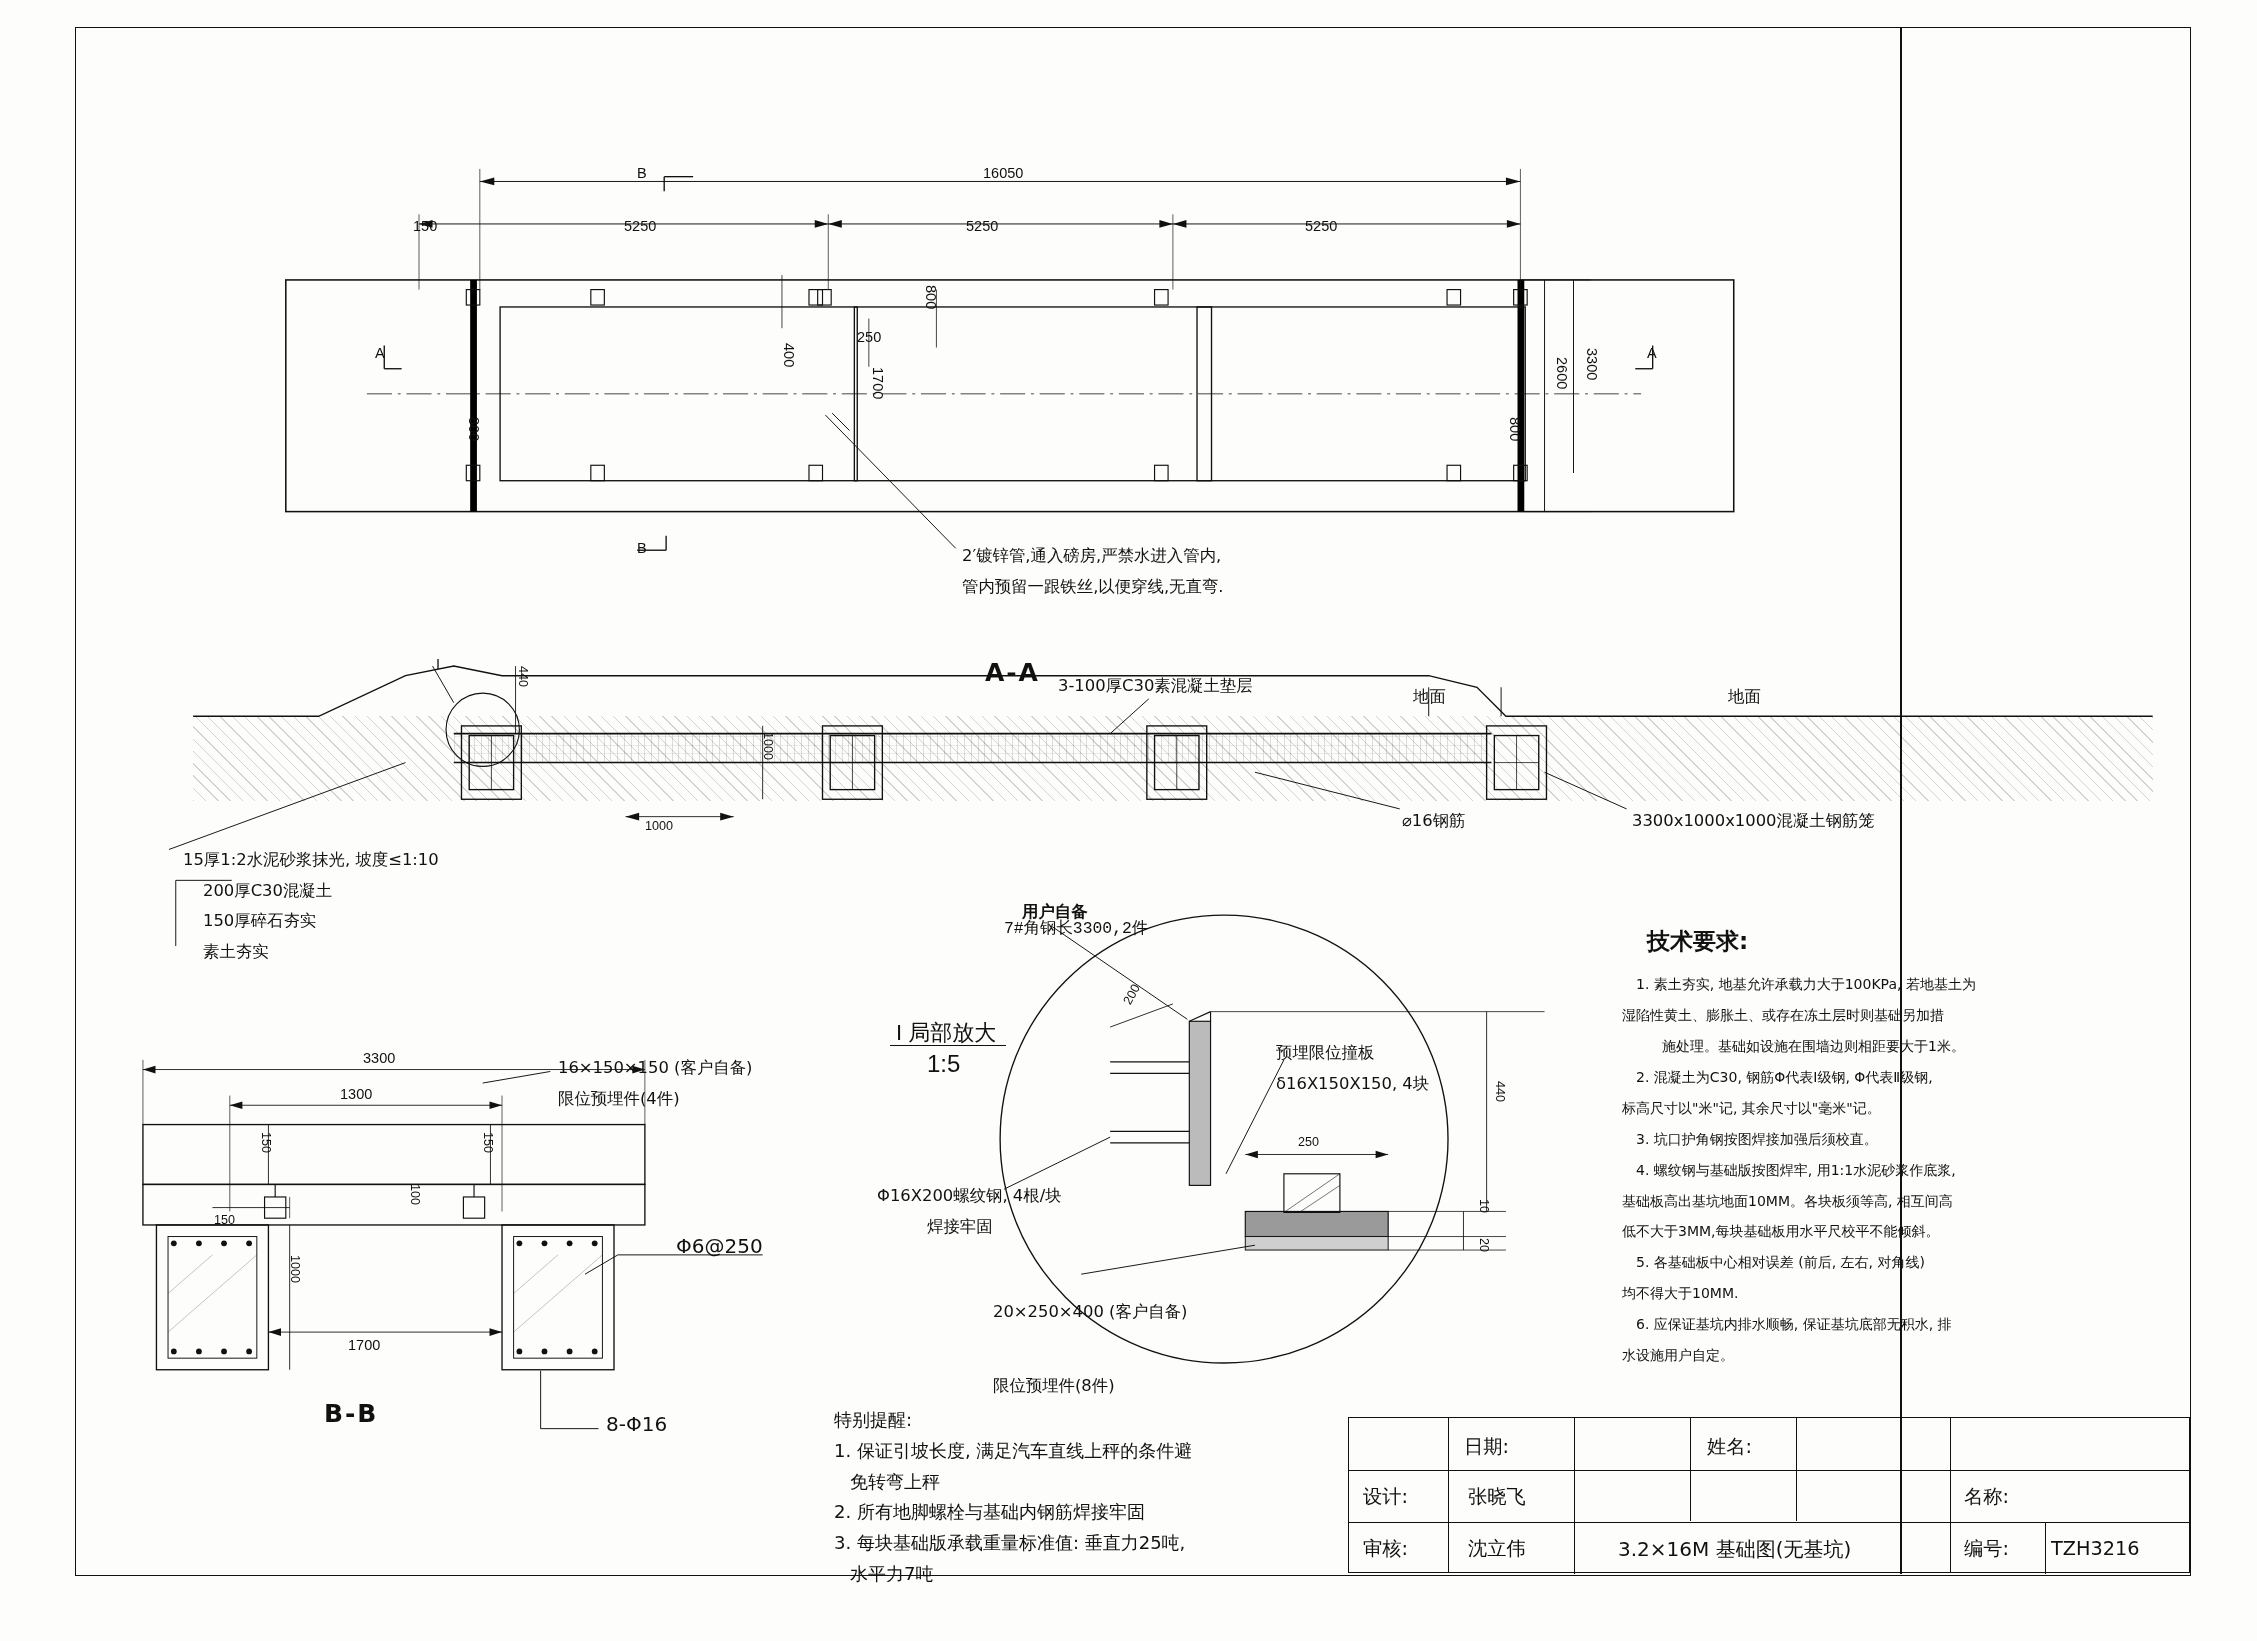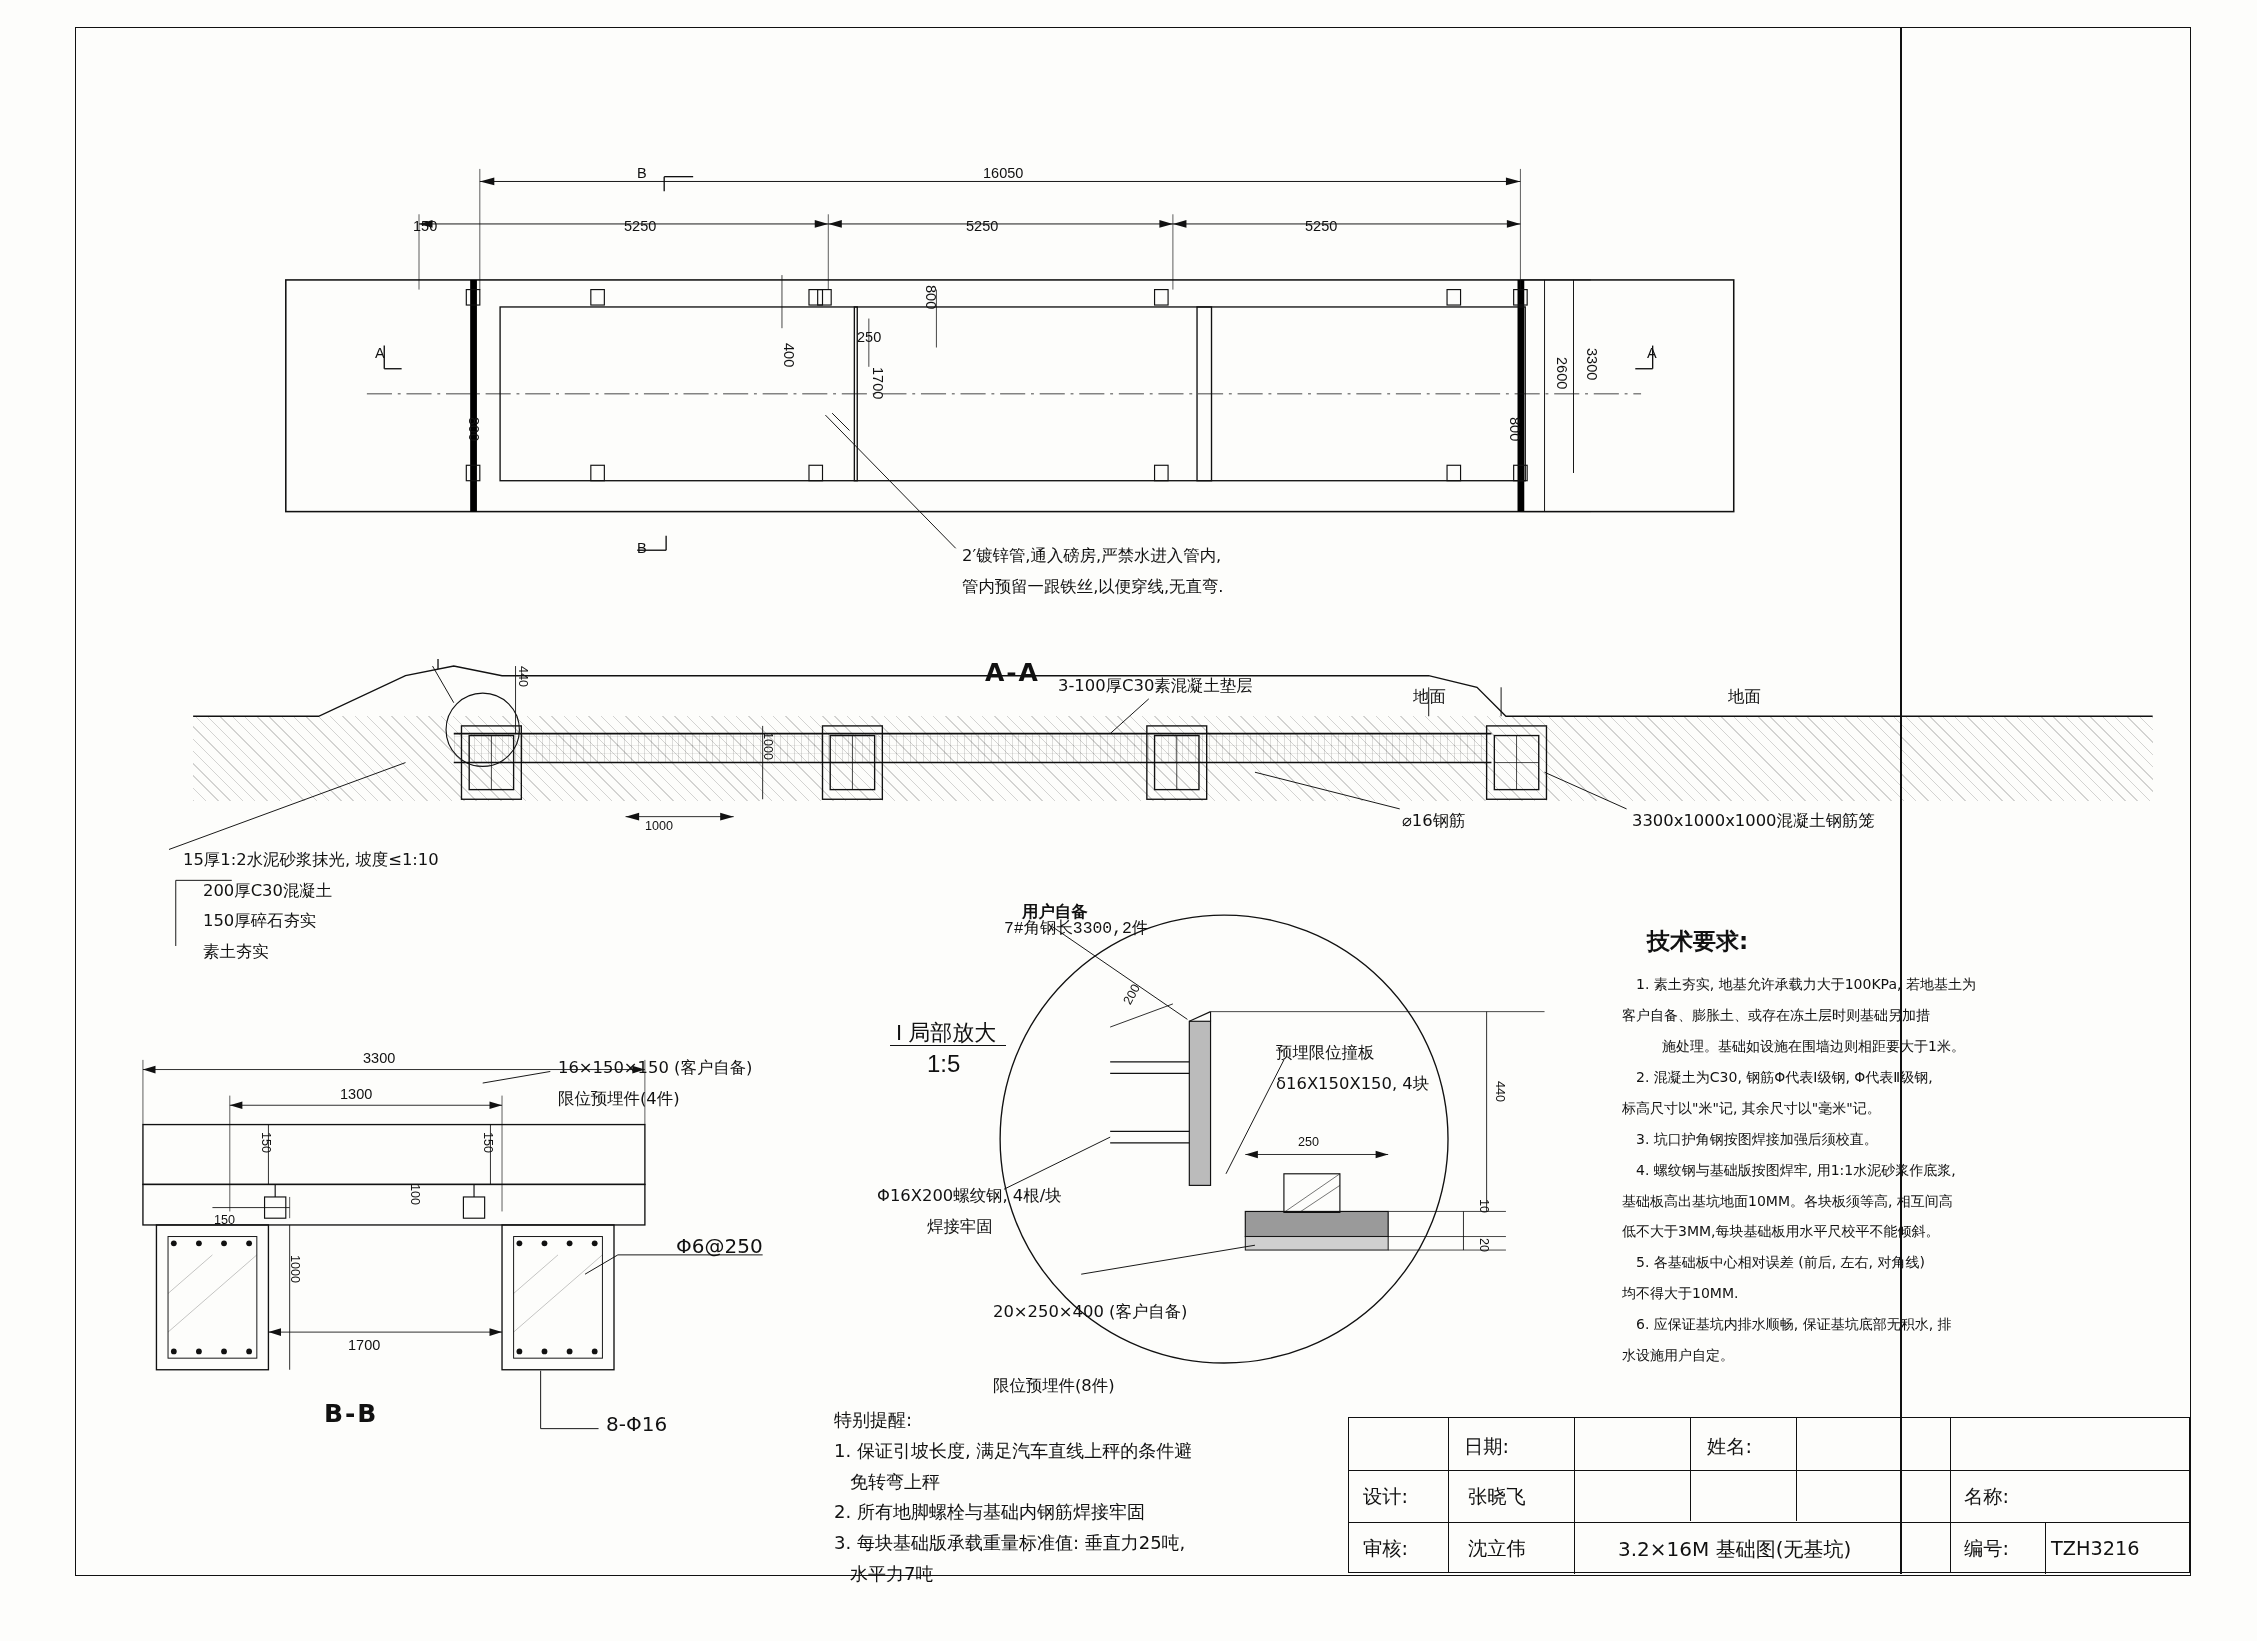--- a/index.html
+++ b/index.html
@@ -375,21 +375,21 @@
   <div class="txt dim-s" style="left:214px; top:1213px;">150</div>
   <div class="txt dim-s vert" style="left:406px; top:1184px;">100</div>
   <div class="txt dim-s vert" style="left:286px; top:1255px;">1000</div>
   <div class="txt dim" style="left:348px; top:1336px;">1700</div>
   <div class="txt note cn" style="left:676px; top:1234px; font-size:20px;">Φ6@250</div>
   <div class="txt note cn" style="left:606px; top:1412px; font-size:20px;">8-Φ16</div>
   <div class="txt title-lg cn" style="left:324px; top:1398px;">B-B</div>
 
   <div class="txt req-title cn" style="left:1647px; top:927px;">技术要求:</div>
   <div class="txt req-body cn" style="left:1636px; top:973px;">1. 素土夯实, 地基允许承载力大于100KPa, 若地基土为</div>
-  <div class="txt req-body cn" style="left:1622px; top:1004px;">客户自备、膨胀土、或存在冻土层时则基础另加措</div>
+  <div class="txt req-body cn" style="left:1622px; top:1004px;">湿陷性黄土、膨胀土、或存在冻土层时则基础另加措</div>
   <div class="txt req-body cn" style="left:1662px; top:1035px;">施处理。基础如设施在围墙边则相距要大于1米。</div>
   <div class="txt req-body cn" style="left:1636px; top:1066px;">2. 混凝土为C30, 钢筋Φ代表Ⅰ级钢, Φ代表Ⅱ级钢,</div>
   <div class="txt req-body cn" style="left:1622px; top:1097px;">标高尺寸以"米"记, 其余尺寸以"毫米"记。</div>
   <div class="txt req-body cn" style="left:1636px; top:1128px;">3. 坑口护角钢按图焊接加强后须校直。</div>
   <div class="txt req-body cn" style="left:1636px; top:1159px;">4. 螺纹钢与基础版按图焊牢, 用1:1水泥砂浆作底浆,</div>
   <div class="txt req-body cn" style="left:1622px; top:1190px;">基础板高出基坑地面10MM。各块板须等高, 相互间高</div>
   <div class="txt req-body cn" style="left:1622px; top:1220px;">低不大于3MM,每块基础板用水平尺校平不能倾斜。</div>
   <div class="txt req-body cn" style="left:1636px; top:1251px;">5. 各基础板中心相对误差 (前后, 左右, 对角线)</div>
   <div class="txt req-body cn" style="left:1622px; top:1282px;">均不得大于10MM.</div>
   <div class="txt req-body cn" style="left:1636px; top:1313px;">6. 应保证基坑内排水顺畅, 保证基坑底部无积水, 排</div>

